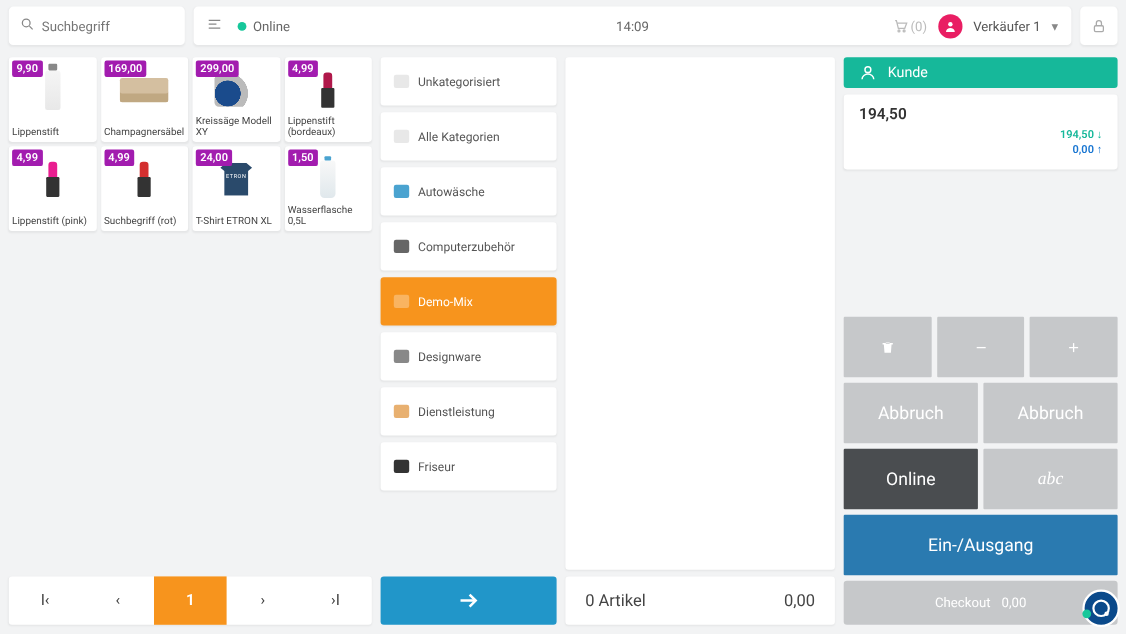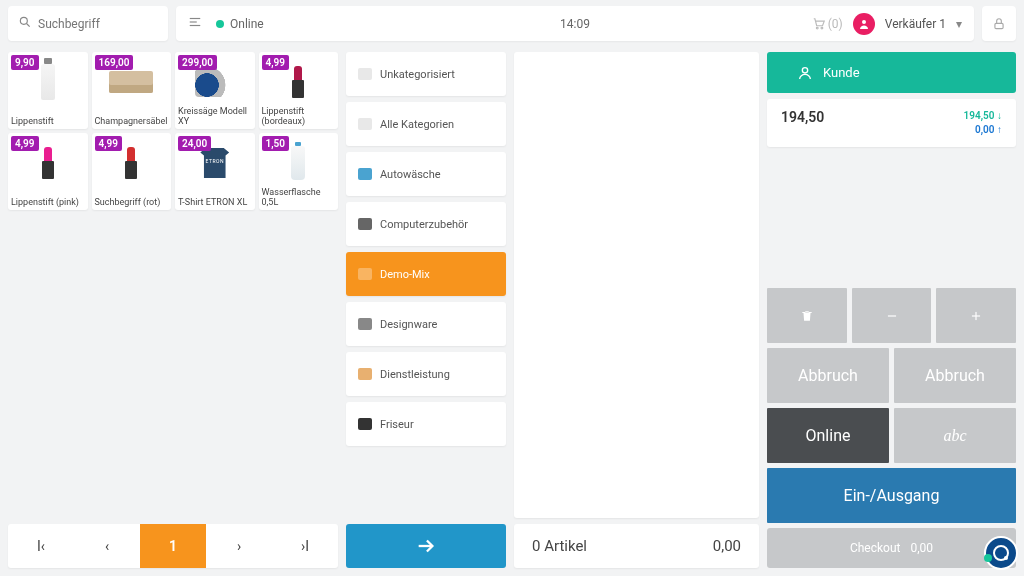--- a/index.html
+++ b/index.html
@@ -59,24 +59,24 @@
   .proceed-btn { margin-top: auto; height: 44px; background: #2196c9; border-radius: 3px; display: flex; align-items: center; justify-content: center; color: #fff; cursor: pointer; }
   .proceed-btn svg { width: 22px; height: 22px; }
 
   
   .col-cart { display: flex; flex-direction: column; }
   .cart-body { flex: 1; background: #fff; border-radius: 3px; box-shadow: 0 1px 2px rgba(0,0,0,0.06); }
   .cart-footer { height: 44px; background: #fff; border-radius: 3px; display: flex; align-items: center; justify-content: space-between; padding: 0 18px; margin-top: 6px; box-shadow: 0 1px 2px rgba(0,0,0,0.06); font-size: 15px; color: #444; }
 
   
   .col-side { display: flex; flex-direction: column; gap: 6px; }
-  .kunde-bar { height: 41px; background: #16b89a; border-radius: 3px; display: flex; align-items: center; padding: 0 30px; color: #fff; font-size: 13px; gap: 10px; cursor: pointer; }
+  .kunde-bar { height: 28px; background: #16b89a; border-radius: 3px; display: flex; align-items: center; padding: 0 14px; color: #fff; font-size: 13px; gap: 10px; cursor: pointer; }
   .balance-box { background: #fff; border-radius: 3px; padding: 10px 14px; display: flex; justify-content: space-between; box-shadow: 0 1px 2px rgba(0,0,0,0.06); }
   .balance-left { font-size: 14px; font-weight: 600; color: #333; }
-  .balance-right { text-align: right; font-size: 10px; font-weight: 600; line-height: 1.4; }
+  .balance-right { text-align: right; font-size: 10px; font-weight: 600; line-height: 1.4; margin-top: 20px; }
   .bal-green { color: #16b89a; }
   .bal-blue { color: #1976d2; }
 
   .keypad { margin-top: auto; display: flex; flex-direction: column; gap: 5px; }
   .kp-row { display: flex; gap: 5px; }
   .kp-btn { flex: 1; height: 55px; background: #c6c8ca; border-radius: 1px; display: flex; align-items: center; justify-content: center; color: #fff; font-size: 16px; cursor: pointer; }
   .kp-btn.dark { background: #4a4d50; }
   .kp-btn.blue { background: #2a7ab0; }
   .kp-btn.italic { font-style: italic; font-family: Georgia, serif; }
   .checkout-row { height: 40px; background: #c6c8ca; border-radius: 3px; display: flex; align-items: center; justify-content: center; gap: 10px; color: #fff; font-size: 12px; }

